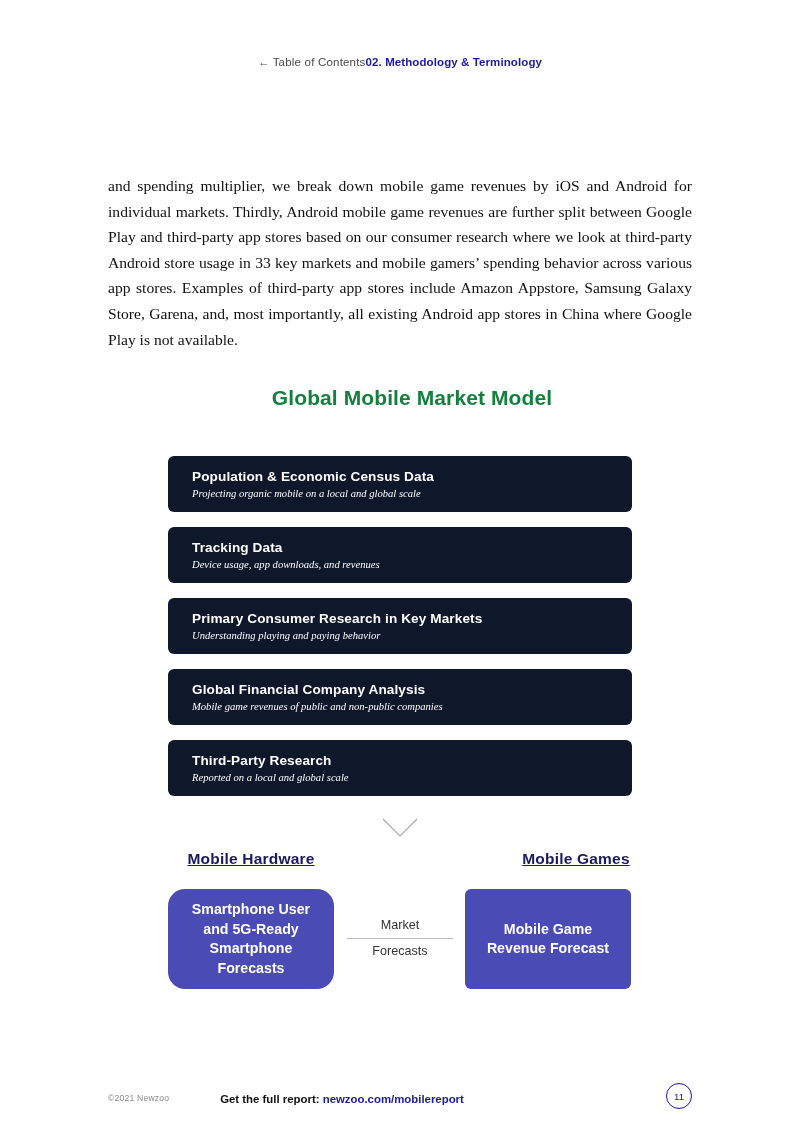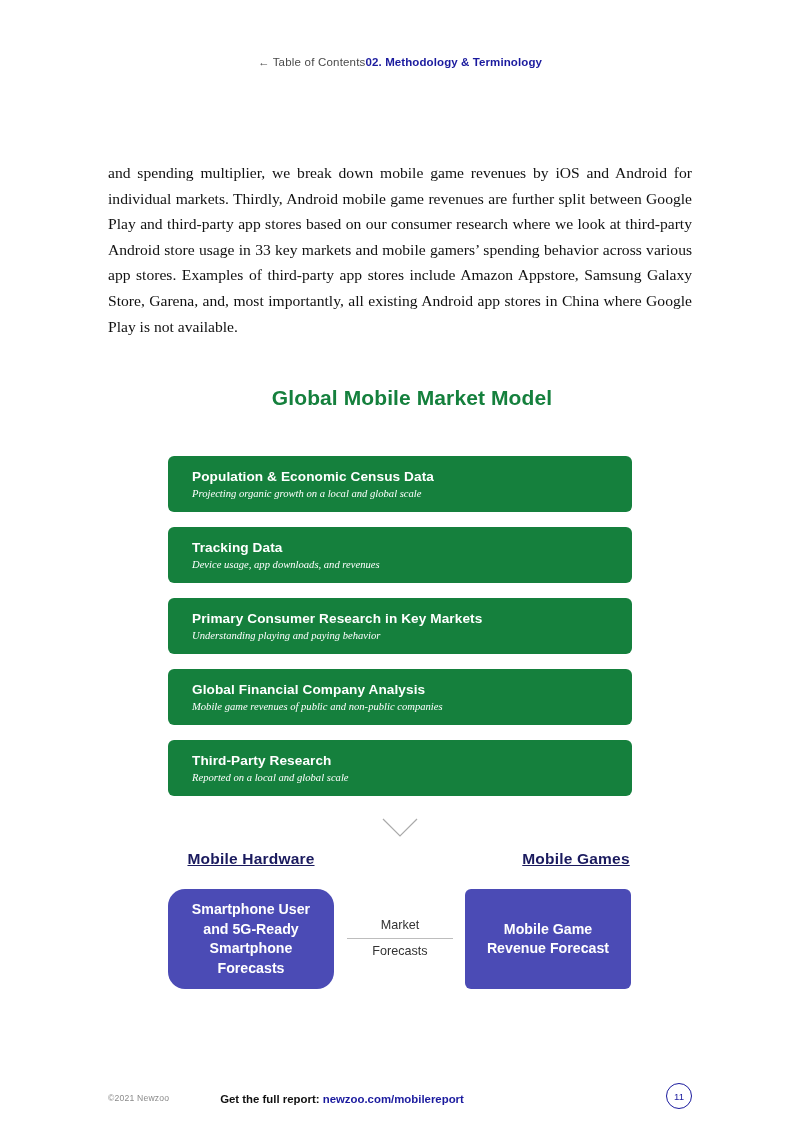--- a/index.html
+++ b/index.html
@@ -45,21 +45,21 @@
     font-size: 11.5px;
     font-weight: bold;
     color: #1a1a9e;
     letter-spacing: 0.1px;
     white-space: nowrap;
   }
 
   
   .body-copy {
     position: absolute;
-    top: 160px;
+    top: 173px;
     left: 108px;
     width: 584px;
     font-family: "Liberation Serif", serif;
     font-size: 15.6px;
     line-height: 25.6px;
     color: #111111;
     text-align: justify;
     hyphens: none;
   }
 
@@ -80,21 +80,21 @@
   
   .bar-stack {
     position: absolute;
     top: 456px;
     left: 168px;
     width: 464px;
   }
   .bar {
     position: relative;
     height: 56px;
-    background: #15803d;
+    background: #0f172a;
     border-radius: 6px;
     margin-bottom: 15px;
     padding: 0 24px;
     display: flex;
     flex-direction: column;
     justify-content: center;
     box-sizing: border-box;
   }
   .bar-title {
     color: #ffffff;
@@ -223,21 +223,21 @@
     <div class="chapter-label">02. Methodology &amp; Terminology</div>
   </div>
 
   <div class="body-copy">and spending multiplier, we break down mobile game revenues by iOS and Android for individual markets. Thirdly, Android mobile game revenues are further split between Google Play and third-party app stores based on our consumer research where we look at third-party Android store usage in 33 key markets and mobile gamers’ spending behavior across various app stores. Examples of third-party app stores include Amazon Appstore, Samsung Galaxy Store, Garena, and, most importantly, all existing Android app stores in China where Google Play is not available.</div>
 
   <div class="figure-title">Global Mobile Market Model</div>
 
   <div class="bar-stack">
     <div class="bar">
       <div class="bar-title">Population &amp; Economic Census Data</div>
-      <div class="bar-sub">Projecting organic growth on a local and global scale</div>
+      <div class="bar-sub">Projecting organic mobile on a local and global scale</div>
     </div>
     <div class="bar">
       <div class="bar-title">Tracking Data</div>
       <div class="bar-sub">Device usage, app downloads, and revenues</div>
     </div>
     <div class="bar">
       <div class="bar-title">Primary Consumer Research in Key Markets</div>
       <div class="bar-sub">Understanding playing and paying behavior</div>
     </div>
     <div class="bar">

